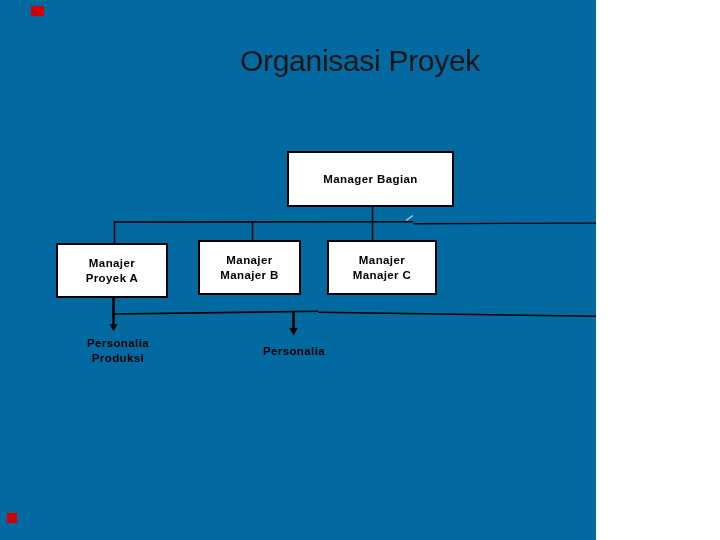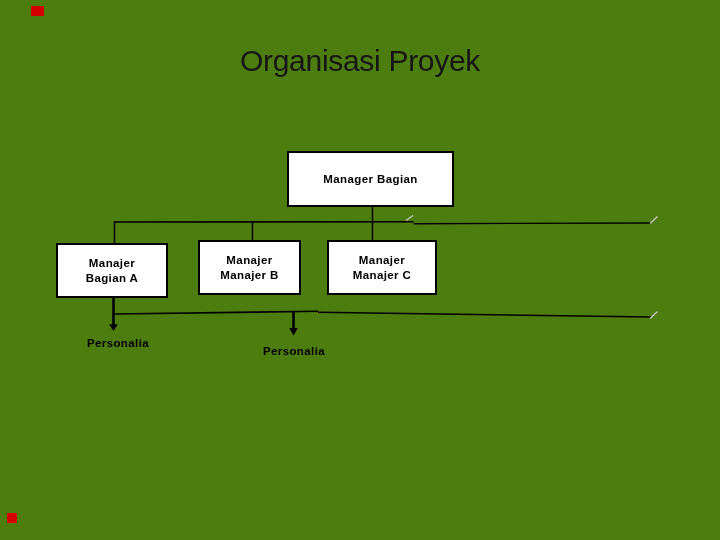--- a/index.html
+++ b/index.html
@@ -1,20 +1,20 @@
 <!DOCTYPE html>
 <html><head>
 <meta charset="utf-8">
 <style>
   html, body { margin: 0; padding: 0; background: #ffffff; }
   .slide {
     position: relative;
-    width: 720px;
+    width: 596px;
     height: 540px;
-    background: #4d7c0f;
+    background: #0369a1;
     overflow: hidden;
     font-family: "Liberation Sans", sans-serif;
     color: #000000;
   }
   .slide-title {
     position: absolute;
     left: 0; top: 44px; width: 720px;
     margin: 0;
     text-align: center;
     font-size: 30px;
@@ -100,34 +100,35 @@
     <line x1="650" y1="223.5" x2="657.5" y2="216.5" stroke="#cbcbcb" stroke-width="1.2"></line>
     <line x1="650" y1="318.5" x2="657.5" y2="311.5" stroke="#cbcbcb" stroke-width="1.2"></line>
   </svg>
 
   <div class="org-box root">
     <span>Manager Bagian</span>
   </div>
 
   <div class="org-box mgr-a">
     <span>Manajer</span>
-    <span>Bagian A</span>
+    <span>Proyek A</span>
   </div>
 
   <div class="org-box mgr-b">
     <span>Manajer</span>
     <span>Manajer B</span>
   </div>
 
   <div class="org-box mgr-c">
     <span>Manajer</span>
     <span>Manajer C</span>
   </div>
 
   <div class="free-label produksi">
     <span>Personalia</span>
+    <span>Produksi</span>
   </div>
 
   <div class="free-label administrasi">
     <span>Personalia</span>
   </div>
 
 </div>
 
 </body></html>

